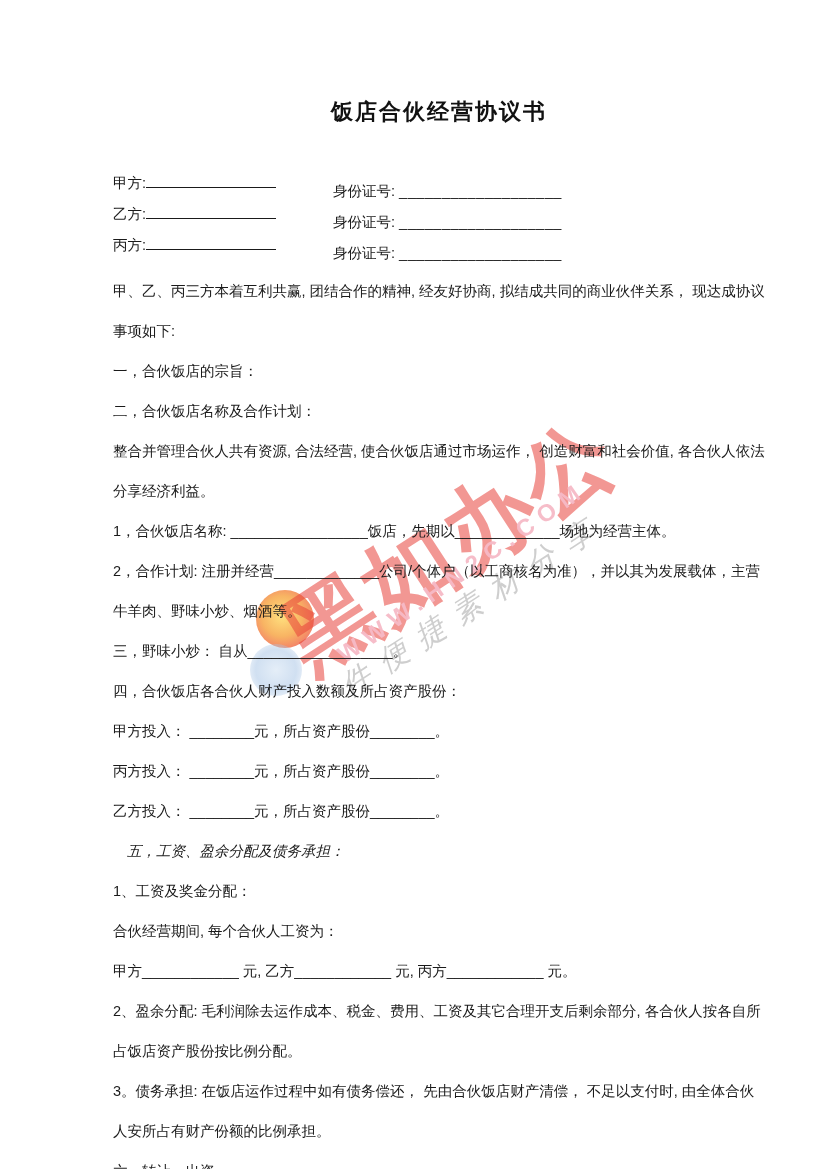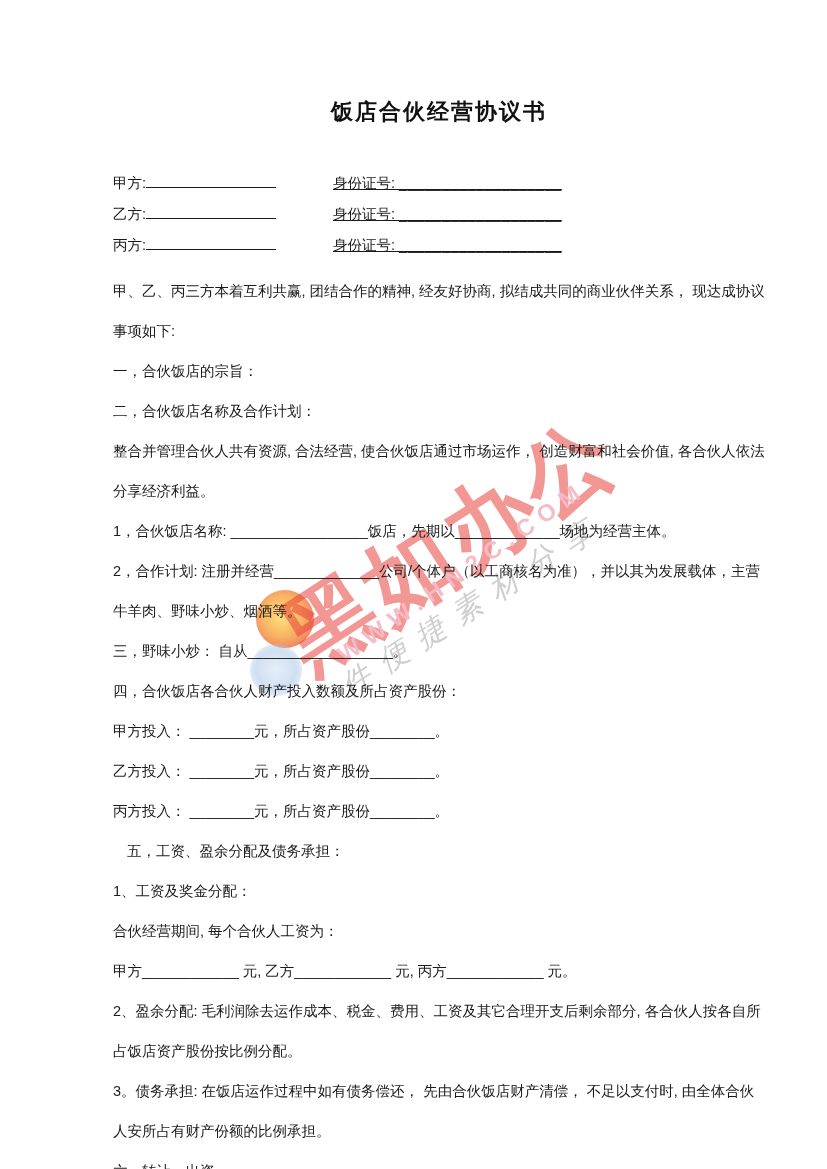--- a/index.html
+++ b/index.html
@@ -73,31 +73,31 @@
     height:31px;line-height:31px;
     font-size:14.5px;
     white-space:nowrap;
   }
   .party-name-blank{
     display:inline-block;
     width:130px;height:18px;
     border-bottom:1.5px solid #1a1a1a;
     vertical-align:baseline;
   }
-  .id-group{position:absolute;left:220px;top:0;text-decoration:underline;}
+  .id-group{position:absolute;left:220px;top:8px;}
   .id-blank{letter-spacing:0.5px;}
 
   .body p{
     margin:0;
     font-size:14.5px;
     line-height:40px;
     overflow-wrap:break-word;
     word-break:normal;
   }
-  .body p.indent{text-indent:14px;}
+  .body p.indent{text-indent:14px;font-style:italic;}
 </style>
 </head>
 <body>
 
 <div class="page">
 
   <div class="watermark" aria-hidden="true">
     <div class="wm-circle-orange"></div>
     <div class="wm-circle-blue"></div>
     <div class="wm-brand">黑如办公</div>
@@ -115,22 +115,22 @@
     <div class="body" id="doc-body">
         <p>甲、乙、丙三方本着互利共赢, 团结合作的精神, 经友好协商, 拟结成共同的商业伙伴关系， 现达成协议事项如下:</p>
         <p>一，合伙饭店的宗旨：</p>
         <p>二，合伙饭店名称及合作计划：</p>
         <p>整合并管理合伙人共有资源, 合法经营, 使合伙饭店通过市场运作， 创造财富和社会价值, 各合伙人依法分享经济利益。</p>
         <p>1，合伙饭店名称: _________________饭店，先期以_____________场地为经营主体。</p>
         <p>2，合作计划: 注册并经营_____________公司/个体户（以工商核名为准），并以其为发展载体，主营牛羊肉、野味小炒、烟酒等。</p>
         <p>三，野味小炒： 自从__________________。</p>
         <p>四，合伙饭店各合伙人财产投入数额及所占资产股份：</p>
         <p>甲方投入： ________元，所占资产股份________。</p>
+        <p>丙方投入： ________元，所占资产股份________。</p>
         <p>乙方投入： ________元，所占资产股份________。</p>
-        <p>丙方投入： ________元，所占资产股份________。</p>
         <p class="indent">五，工资、盈余分配及债务承担：</p>
         <p>1、工资及奖金分配：</p>
         <p>合伙经营期间, 每个合伙人工资为：</p>
         <p>甲方____________ 元, 乙方____________ 元,  丙方____________ 元。</p>
         <p>2、盈余分配: 毛利润除去运作成本、税金、费用、工资及其它合理开支后剩余部分, 各合伙人按各自所占饭店资产股份按比例分配。</p>
         <p>3。债务承担: 在饭店运作过程中如有债务偿还， 先由合伙饭店财产清偿， 不足以支付时, 由全体合伙人安所占有财产份额的比例承担。</p>
         <p>六，转让、出资</p>
       </div>
   </div>
 

